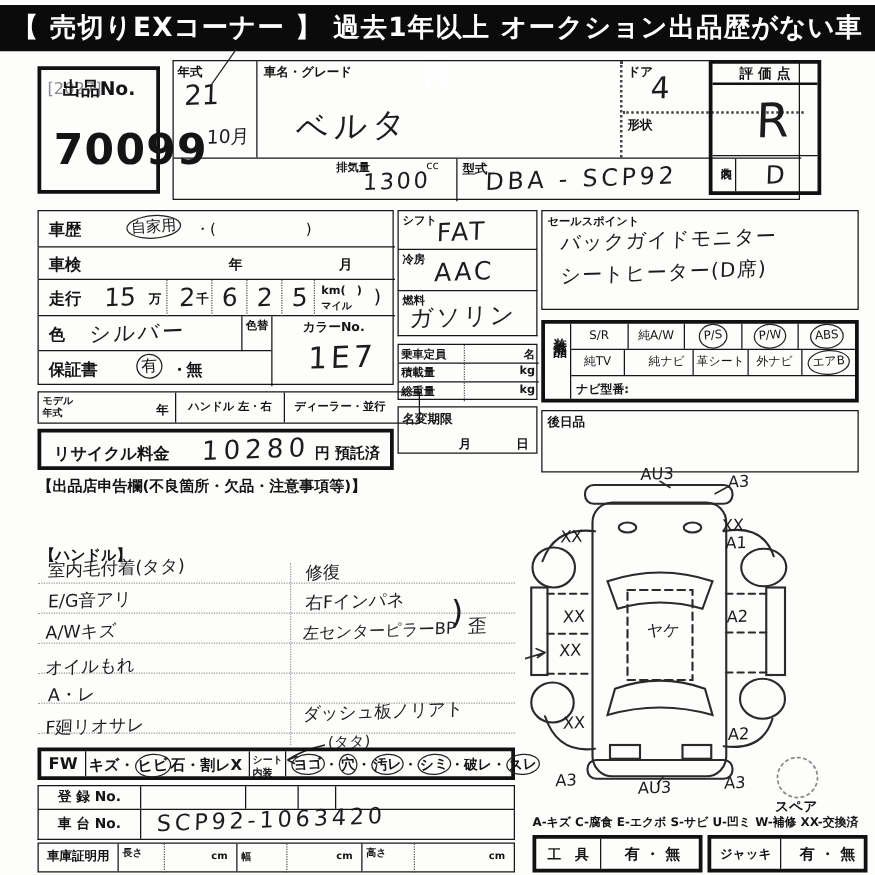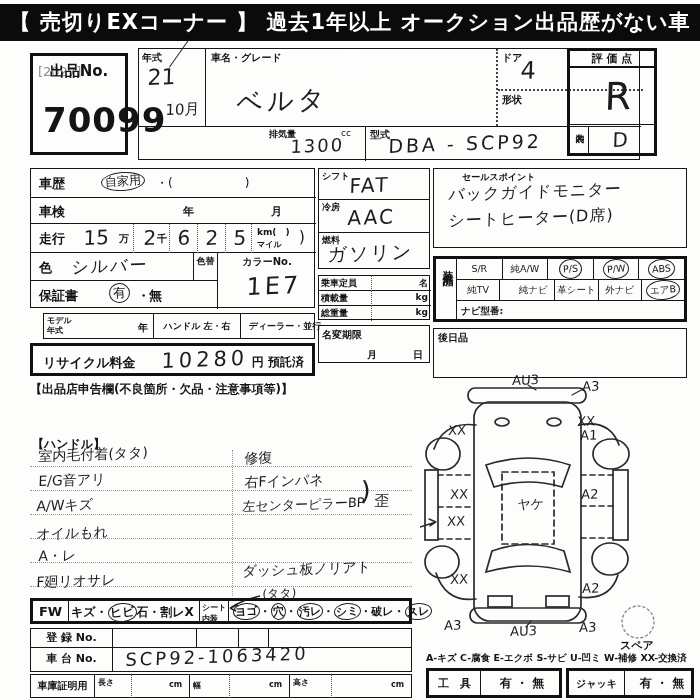--- a/index.html
+++ b/index.html
@@ -157,21 +157,21 @@
   </div>
 </div>
 
 <div class="abs bd" style="left:318px;top:325px;width:112px;height:38px;">
   <span class="abs lbl" style="left:3px;top:2px;font-size:10px;">名変期限</span>
   <span class="abs lbl" style="left:48px;top:22px;font-size:10px;">月</span>
   <span class="abs lbl" style="right:6px;top:22px;font-size:10px;">日</span>
 </div>
 
 <div class="abs bd" style="left:433px;top:168px;width:254px;height:80px;">
-  <span class="abs lbl" style="left:4px;top:2px;font-size:9px;margin-left:24px;">セールスポイント</span>
+  <span class="abs lbl" style="left:4px;top:2px;font-size:9px;">セールスポイント</span>
   <span class="abs hw" style="left:14px;top:16px;font-size:16px;letter-spacing:1px;">バックガイドモニター</span>
   <span class="abs hw" style="left:14px;top:42px;font-size:16px;letter-spacing:1px;">シートヒーター(D席)</span>
 </div>
 
 <div class="abs bd2" style="left:433px;top:256px;width:254px;height:66px;">
   <div class="abs vtext lbl" style="left:0;top:0;width:21px;height:60px;border-right:1.6px solid #161616;font-size:11px;letter-spacing:3px;padding:2px 2px 0 3px;">装備品</div>
 
   <div class="abs" style="left:21px;top:0;width:227px;height:21px;border-bottom:1.3px solid #161616;display:flex;">
     <div style="flex:1;border-right:1.3px solid #161616;text-align:center;font-size:9.5px;line-height:20px;"><span>S/R</span></div>
     <div style="flex:1;border-right:1.3px solid #161616;text-align:center;font-size:9.5px;line-height:20px;"><span>純A/W</span></div>
@@ -188,21 +188,21 @@
     <div style="flex:1;text-align:center;font-size:9.5px;line-height:18px;"><span class="circ">エアB</span></div>
   </div>
 
   <div class="abs lbl" style="left:25px;top:46px;font-size:9.5px;">ナビ型番:</div>
 </div>
 
 <div class="abs bd" style="left:433px;top:328px;width:254px;height:50px;">
   <span class="abs lbl" style="left:4px;top:2px;font-size:10px;">後日品</span>
 </div>
 
-<div class="abs bd" style="left:43px;top:313px;width:272px;height:26px;">
+<div class="abs bd" style="left:30px;top:313px;width:306px;height:26px;">
   <div class="abs" style="left:0;top:0;width:110px;height:100%;border-right:1.3px solid #161616;">
     <span class="abs lbl" style="left:3px;top:2px;font-size:8px;line-height:9px;">モデル</span>
     <span class="abs lbl" style="left:3px;top:12px;font-size:8px;line-height:9px;">年式</span>
     <span class="abs lbl" style="right:5px;top:7px;font-size:10px;">年</span>
   </div>
   <div class="abs lbl" style="left:110px;top:0;width:87px;height:100%;border-right:1.3px solid #161616;font-size:9px;text-align:center;line-height:24px;">ハンドル 左・右</div>
   <div class="abs lbl" style="left:197px;top:0;width:88px;height:100%;font-size:9px;text-align:center;line-height:24px;">ディーラー・並行</div>
 </div>
 
 <div class="abs bd2" style="left:30px;top:343px;width:285px;height:33px;">

